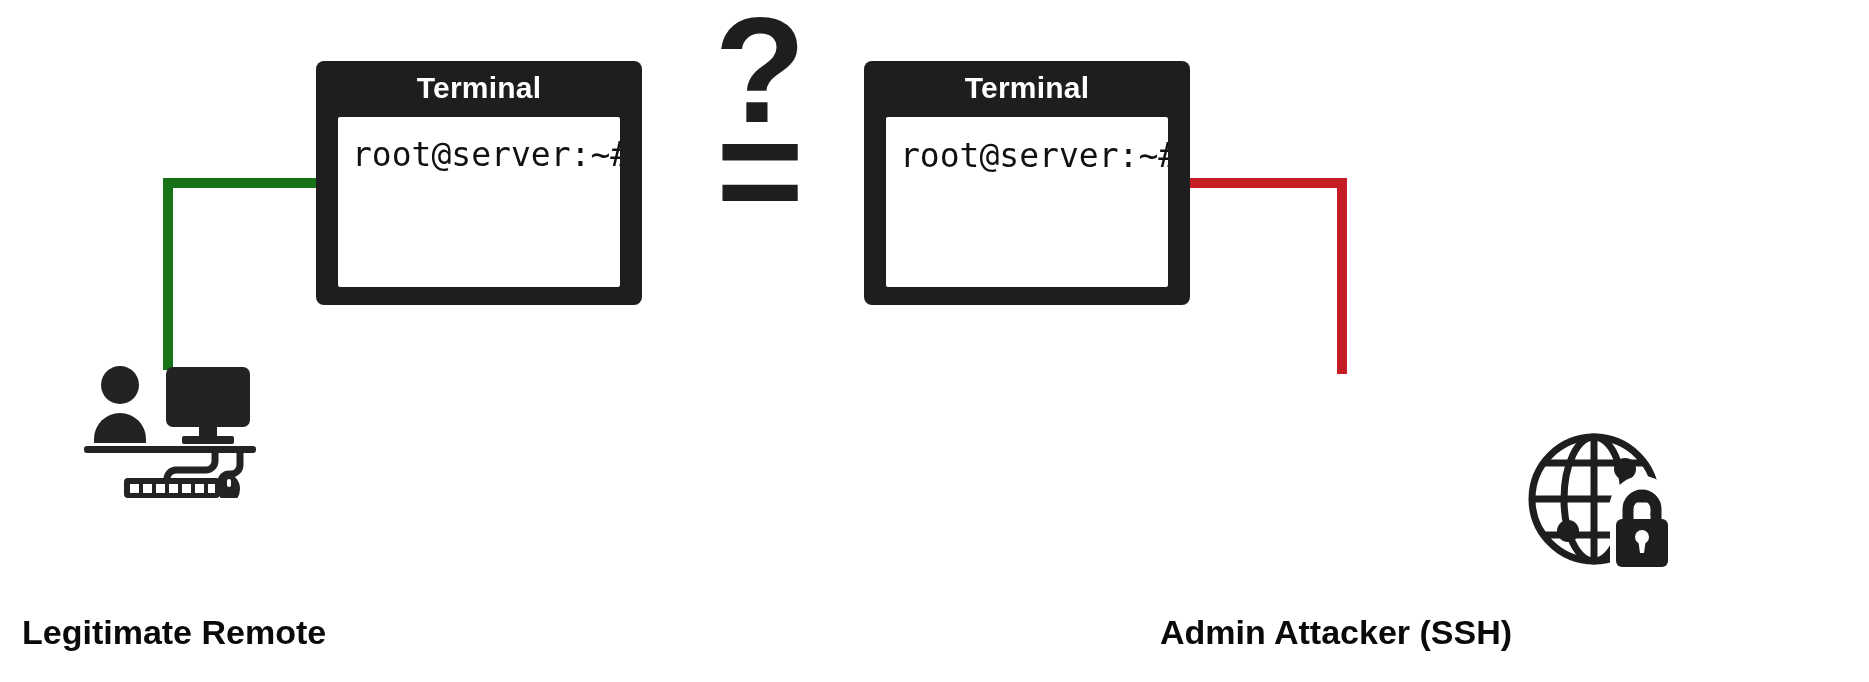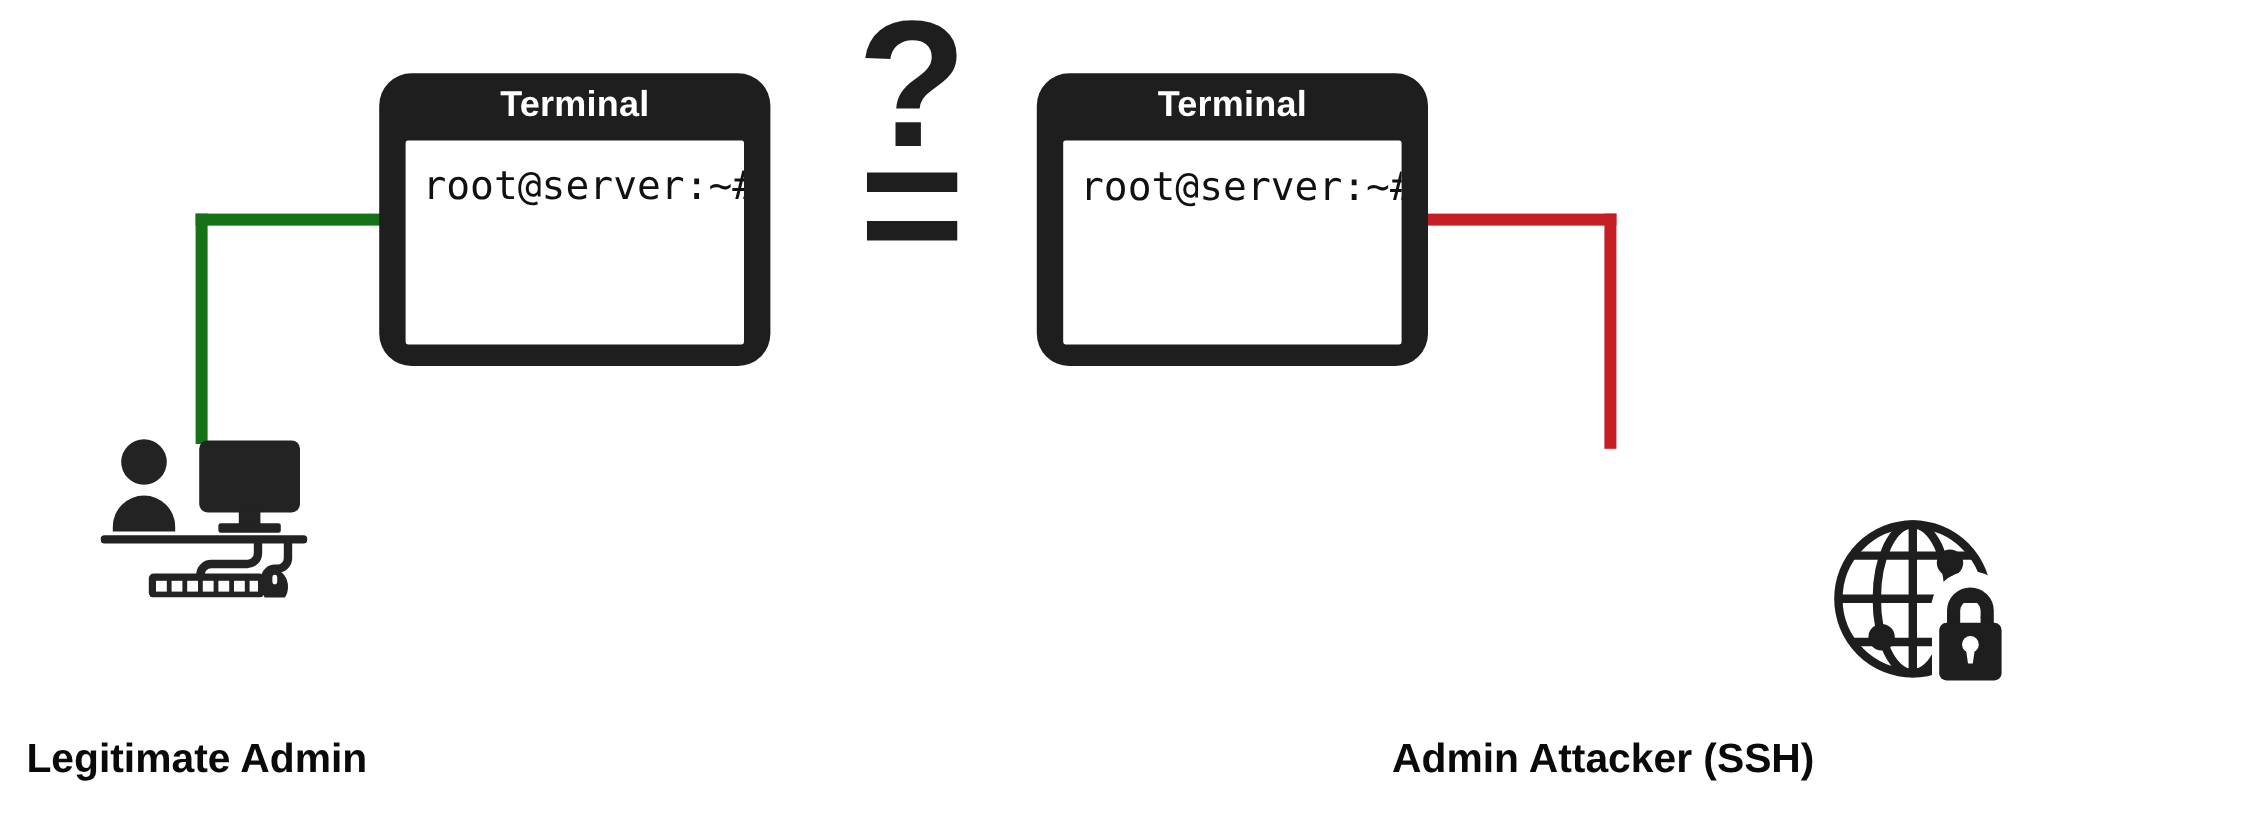--- a/index.html
+++ b/index.html
@@ -20,21 +20,21 @@
 
   
   .conn-h, .conn-v {
     position: absolute;
   }
 
   
   .terminal {
     position: absolute;
     background: #1e1e1e;
-    border-radius: 27px;
+    border-radius: 8px;
     box-sizing: border-box;
     padding: 0;
   }
   .term-title {
     height: 54px;
     line-height: 54px;
     text-align: center;
     color: #ffffff;
     font-size: 30px;
     font-weight: bold;
@@ -189,17 +189,17 @@
         <path d="M104 88 v-12 a14 14 0 0 1 28 0 v12" stroke="#1e1e1e" stroke-width="11" fill="none"></path>
 
         <rect x="92" y="86" width="52" height="48" rx="6" fill="#1e1e1e"></rect>
 
         <circle cx="118" cy="104" r="7" fill="#ffffff"></circle>
         <path d="M114 106 h8 l-2 14 h-4 Z" fill="#ffffff"></path>
       </g>
     </svg>
   </div>
 
-  <div class="endpoint-label" style="left:22px; top:613px;">Legitimate Admin</div>
+  <div class="endpoint-label" style="left:22px; top:613px;">Legitimate Remote</div>
 
   <div class="endpoint-label" style="left:1160px; top:613px;">Admin Attacker (SSH)</div>
 
 </div>
 
 </body></html>

